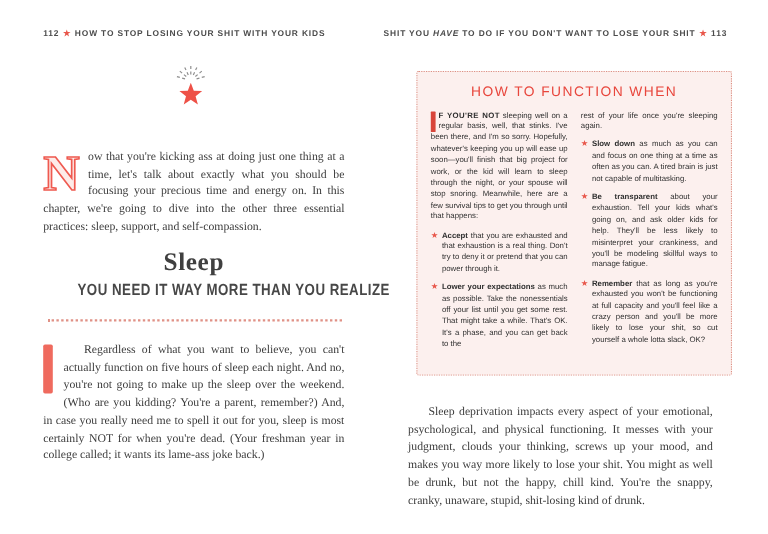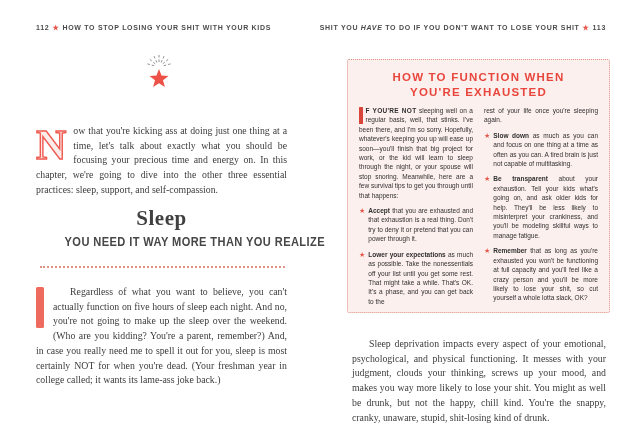--- a/index.html
+++ b/index.html
@@ -53,35 +53,35 @@
   .indent{text-indent:17px;}
 
   
   .tipbox{
     left:347px;top:59px;width:263px;height:254px;box-sizing:border-box;
     background:#fcf0ee;border:1.6px dotted #dc9084;border-radius:2px;
     padding:8px 11px 6px 11px;
     font-family:"Liberation Sans", sans-serif;
   }
   .tipbox-title{
-    text-align:center;color:#e8463c;font-weight:700;
+    text-align:center;color:#e8463c;font-weight:400;
     font-size:11.5px;line-height:14.5px;letter-spacing:1.2px;margin:2px 0 7px 0;
   }
   .tipcols{display:flex;gap:11px;}
   .tipcol{width:115px;font-size:6.5px;line-height:9.4px;color:#2f2f2f;text-align:justify;}
   .tipbar{
     float:left;width:3.5px;height:17px;background:#d8453a;margin:1px 3px 0 0;border-radius:.5px;
   }
   .tip-lead{font-weight:700;letter-spacing:.3px;}
   .bullet{margin-top:6px;display:flex;}
   .bstar{color:#e8564a;font-size:7px;line-height:9.4px;margin-right:3px;flex:0 0 auto;}
   .btext{flex:1;}
   .btext b{font-weight:700;}
 
-  .closing{left:352px;top:337px;width:254px;}
+  .closing{left:340px;top:337px;width:254px;}
 </style>
 </head>
 <body>
 
 <div class="abs lcol" style="top:24px;">
   <div class="runhead">
     <span>112</span><span class="star">★</span><span>HOW TO STOP LOSING YOUR SHIT WITH YOUR KIDS</span>
   </div>
 </div>
 
@@ -121,21 +121,20 @@
 
 <div class="abs" style="top:24px;right:34px;">
   <div class="runhead">
     <span><span>SHIT YOU </span><i>HAVE</i><span> TO DO IF YOU DON'T WANT TO LOSE YOUR SHIT</span></span><span class="star">★</span><span>113</span>
   </div>
 </div>
 
 <div class="abs tipbox">
   <div class="tipbox-title">
     <div>HOW TO FUNCTION WHEN</div>
-    <div>YOU'RE EXHAUSTED</div>
   </div>
   <div class="tipcols">
     <div class="tipcol">
       <div>
         <span class="tipbar"></span><span class="tip-lead">F YOU'RE NOT</span><span> sleeping well on a regular basis, well, that stinks. I've been there, and I'm so sorry. Hopefully, whatever's keeping you up will ease up soon—you'll finish that big project for work, or the kid will learn to sleep through the night, or your spouse will stop snoring. Meanwhile, here are a few survival tips to get you through until that happens:</span>
       </div>
       <div class="bullet">
         <span class="bstar">★</span>
         <span class="btext"><b>Accept</b><span> that you are exhausted and that exhaustion is a real thing. Don't try to deny it or pretend that you can power through it.</span></span>
       </div>

